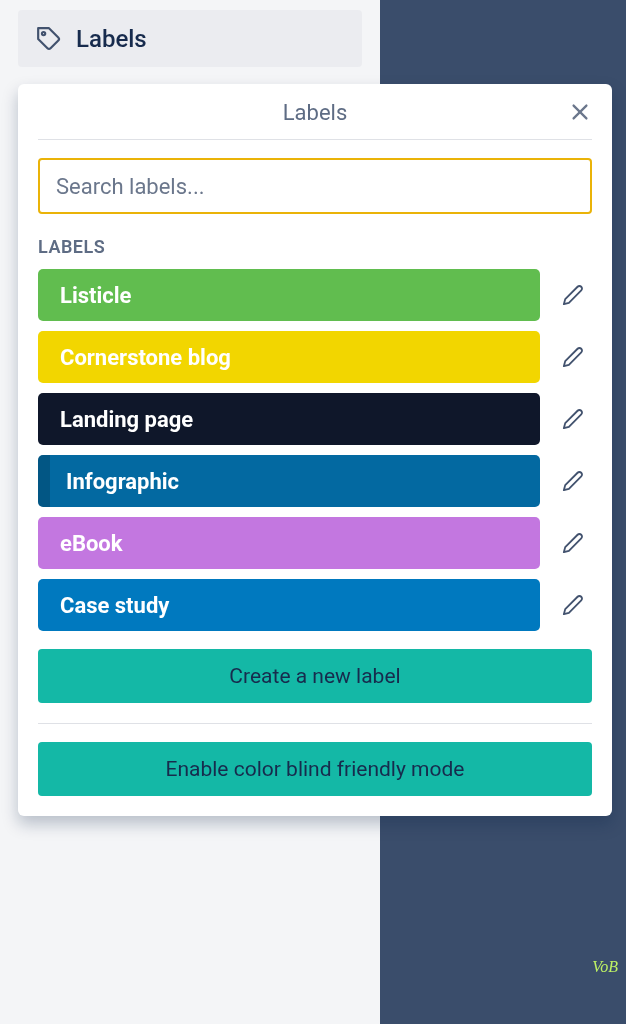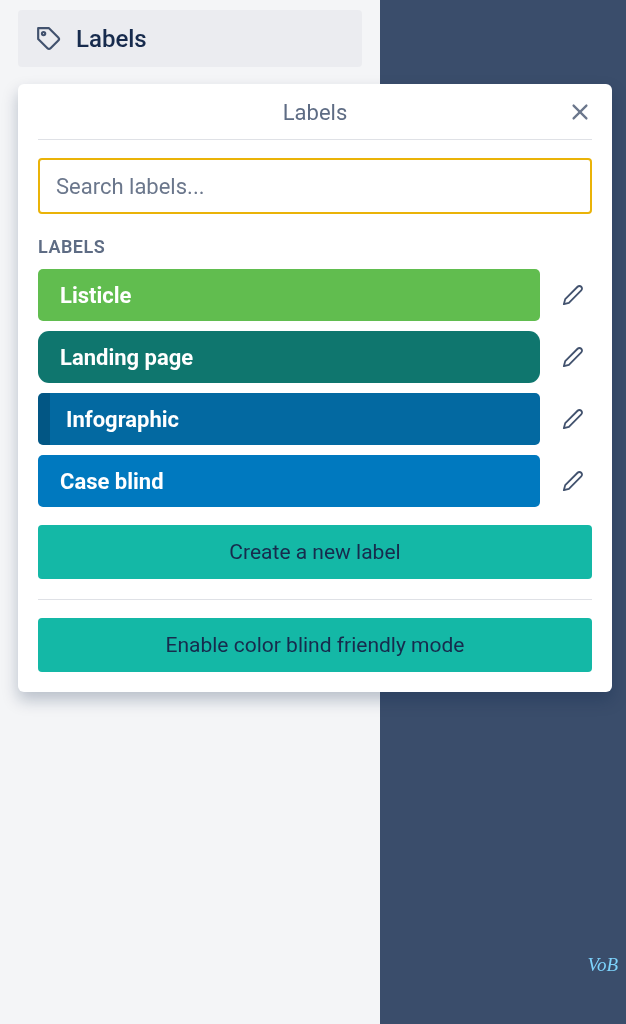--- a/index.html
+++ b/index.html
@@ -174,23 +174,23 @@
     .divider {
       height: 1px;
       background: #dfe1e6;
       margin: 20px 0 0 0;
     }
     .signature {
       position: absolute;
       right: 8px;
       bottom: 48px;
       font-family: cursive;
-      font-size: 19px;
+      font-size: 16px;
       font-style: italic;
-      color: #7dd3fc;
+      color: #bef264;
     }
   </style>
 </head>
 <body>
 
 <div class="background-panel"></div>
 
 <div class="labels-row">
   <span class="tag-icon">
     <svg viewBox="0 0 24 24" fill="none" stroke="#42526e" stroke-width="2" stroke-linecap="round" stroke-linejoin="round">
@@ -219,42 +219,62 @@
           <div class="label-pill" style="background: rgb(97, 189, 79);">
             <span>Listicle</span>
           </div>
           <div class="edit-btn">
             <svg viewBox="0 0 24 24" fill="none" stroke="currentColor" stroke-width="2" stroke-linecap="round" stroke-linejoin="round">
               <path d="M17 3a2.828 2.828 0 1 1 4 4L7.5 20.5 2 22l1.5-5.5L17 3z"></path>
             </svg>
           </div>
         </div>
         <div class="label-row">
-          <div class="label-pill" style="background: #0f766e; border-radius: 11px;">
+          <div class="label-pill" style="background: rgb(242, 214, 0);">
+            <span>Cornerstone blog</span>
+          </div>
+          <div class="edit-btn">
+            <svg viewBox="0 0 24 24" fill="none" stroke="currentColor" stroke-width="2" stroke-linecap="round" stroke-linejoin="round">
+              <path d="M17 3a2.828 2.828 0 1 1 4 4L7.5 20.5 2 22l1.5-5.5L17 3z"></path>
+            </svg>
+          </div>
+        </div>
+        <div class="label-row">
+          <div class="label-pill" style="background: #0f172a;">
             <span>Landing page</span>
           </div>
           <div class="edit-btn">
             <svg viewBox="0 0 24 24" fill="none" stroke="currentColor" stroke-width="2" stroke-linecap="round" stroke-linejoin="round">
               <path d="M17 3a2.828 2.828 0 1 1 4 4L7.5 20.5 2 22l1.5-5.5L17 3z"></path>
             </svg>
           </div>
         </div>
         <div class="label-row">
           <div class="label-pill indented" style="background: #0369a1;">
             <span>Infographic</span>
           </div>
           <div class="edit-btn">
             <svg viewBox="0 0 24 24" fill="none" stroke="currentColor" stroke-width="2" stroke-linecap="round" stroke-linejoin="round">
               <path d="M17 3a2.828 2.828 0 1 1 4 4L7.5 20.5 2 22l1.5-5.5L17 3z"></path>
             </svg>
           </div>
         </div>
         <div class="label-row">
+          <div class="label-pill" style="background: rgb(195, 119, 224);">
+            <span>eBook</span>
+          </div>
+          <div class="edit-btn">
+            <svg viewBox="0 0 24 24" fill="none" stroke="currentColor" stroke-width="2" stroke-linecap="round" stroke-linejoin="round">
+              <path d="M17 3a2.828 2.828 0 1 1 4 4L7.5 20.5 2 22l1.5-5.5L17 3z"></path>
+            </svg>
+          </div>
+        </div>
+        <div class="label-row">
           <div class="label-pill" style="background: rgb(0, 121, 191);">
-            <span>Case blind</span>
+            <span>Case study</span>
           </div>
           <div class="edit-btn">
             <svg viewBox="0 0 24 24" fill="none" stroke="currentColor" stroke-width="2" stroke-linecap="round" stroke-linejoin="round">
               <path d="M17 3a2.828 2.828 0 1 1 4 4L7.5 20.5 2 22l1.5-5.5L17 3z"></path>
             </svg>
           </div>
         </div>
       </div>
     <button class="big-button">Create a new label</button>
     <div class="divider"></div>

